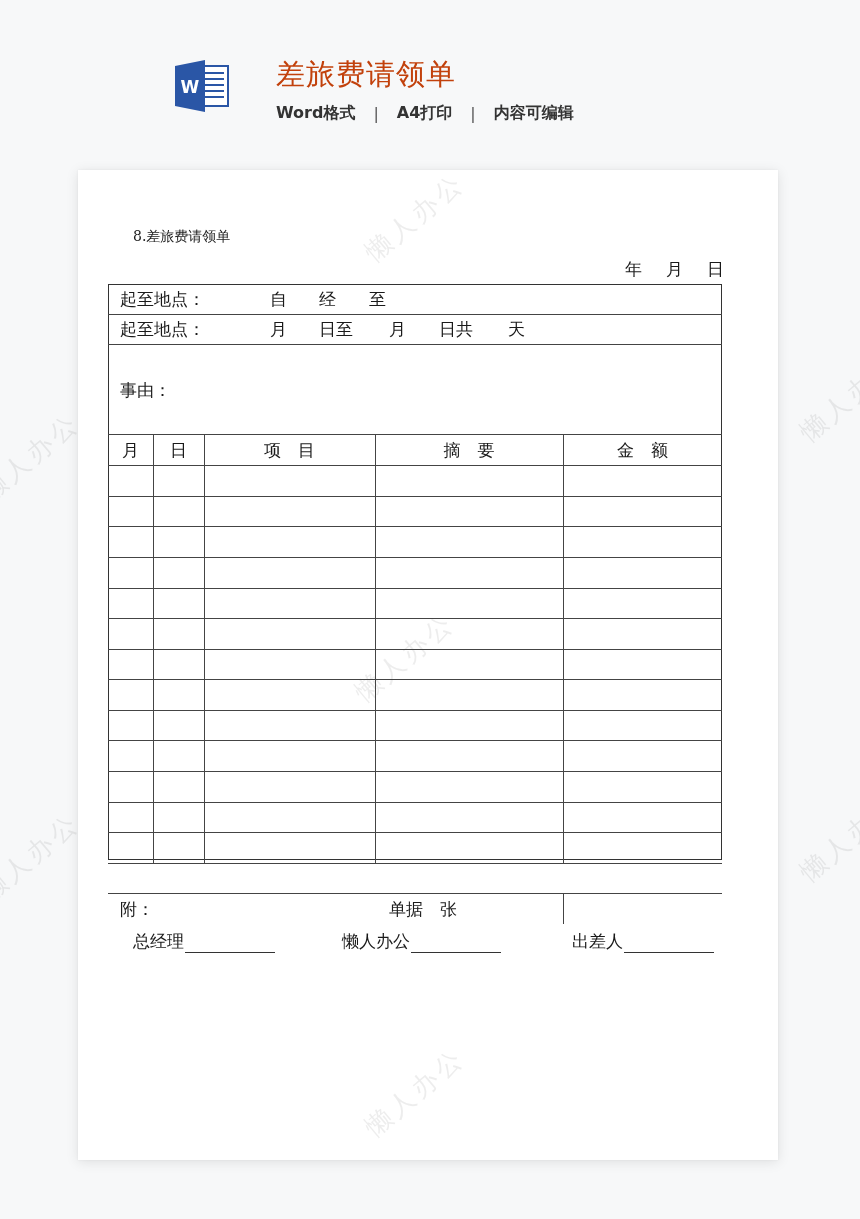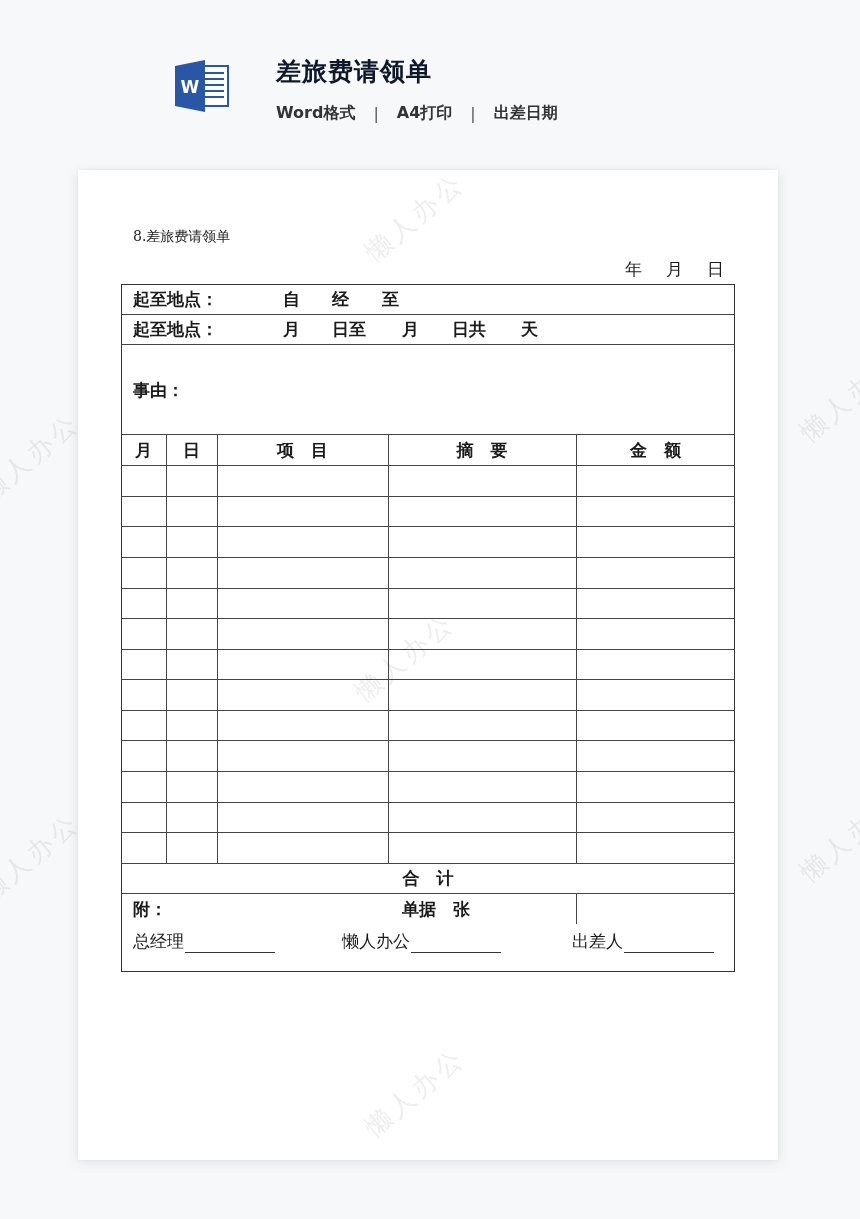--- a/index.html
+++ b/index.html
@@ -5,21 +5,21 @@
   * { margin: 0; padding: 0; box-sizing: border-box; }
   html, body { width: 860px; height: 1219px; background: #f7f8f9; overflow: hidden; }
   body { position: relative; font-family: "DejaVu Serif", "Liberation Serif", serif; color: #1a1a1a; }
 
   
   .header { position: absolute; left: 0; top: 0; width: 860px; height: 150px; }
   .word-icon { position: absolute; left: 175px; top: 60px; width: 55px; height: 52px; }
   .doc-title {
     position: absolute; left: 276px; top: 55px;
     font-family: "DejaVu Sans", "Liberation Sans", sans-serif;
-    font-size: 25px; font-weight: bold; color: #0f172a; letter-spacing: 1px;
+    font-size: 29px; font-weight: normal; color: #c2410c; letter-spacing: 1px;
   }
   .tags {
     position: absolute; left: 276px; top: 103px;
     font-family: "DejaVu Sans", "Liberation Sans", sans-serif;
     font-size: 16px; font-weight: bold; color: #333;
     display: flex; align-items: center;
   }
   .tags .sep { margin: 0 18px; font-weight: normal; color: #555; }
 
   
@@ -36,21 +36,21 @@
     font-family: "DejaVu Serif", "Liberation Serif", serif;
   }
 
   .form-title { position: absolute; left: 133px; top: 228px; font-size: 14px; }
   .date-line {
     position: absolute; left: 625px; top: 258px; font-size: 17px;
     display: flex; gap: 24px;
   }
 
   
-  .tbl { position: absolute; left: 121px; top: 284px; width: 614px; height: 688px; font-weight: bold; }
+  .tbl { position: absolute; left: 108px; top: 284px; width: 614px; height: 576px; }
   .tbl .outer { position: absolute; inset: 0; border: 1.5px solid #333; }
   .hline { position: absolute; left: 0; width: 614px; height: 0; border-top: 1.3px solid #444; }
   .vline { position: absolute; width: 0; border-left: 1.3px solid #444; }
   .cell-text { position: absolute; font-size: 17px; white-space: pre; line-height: 20px; }
   .center { text-align: center; }
 
   .sign-row {
     position: absolute; left: 133px; top: 930px; width: 600px; font-size: 17px;
   }
   .sign-item { position: absolute; top: 0; white-space: nowrap; }
@@ -69,21 +69,21 @@
     <line x1="30" y1="37" x2="49" y2="37" stroke="#2a56a6" stroke-width="2"></line>
     <polygon points="0,6 30,0 30,52 0,46" fill="#2a56a6"></polygon>
     <text x="15" y="33" font-size="17" font-weight="bold" fill="#ffffff" text-anchor="middle" font-family="DejaVu Sans, sans-serif">W</text>
   </svg>
   <div class="doc-title">差旅费请领单</div>
   <div class="tags">
     <span>Word格式</span>
     <span class="sep">|</span>
     <span>A4打印</span>
     <span class="sep">|</span>
-    <span>出差日期</span>
+    <span>内容可编辑</span>
   </div>
 </div>
 
 <div class="paper"></div>
 
 <div class="watermark" style="left:355px;top:200px;">懒人办公</div>
 <div class="watermark" style="left:-30px;top:440px;">懒人办公</div>
 <div class="watermark" style="left:790px;top:380px;">懒人办公</div>
 <div class="watermark" style="left:345px;top:640px;">懒人办公</div>
 <div class="watermark" style="left:-30px;top:840px;">懒人办公</div>
@@ -139,21 +139,20 @@
   <div class="cell-text" style="left:400px;top:35px">天</div>
 
   <div class="cell-text" style="left:12px;top:96px">事由：</div>
 
   <div class="cell-text center" style="left:0;width:45px;top:156px">月</div>
   <div class="cell-text center" style="left:45px;width:51px;top:156px">日</div>
   <div class="cell-text center" style="left:96px;width:171px;top:156px">项　目</div>
   <div class="cell-text center" style="left:267px;width:188px;top:156px">摘　要</div>
   <div class="cell-text center" style="left:455px;width:159px;top:156px">金　额</div>
 
-  <div class="cell-text center" style="left:0;width:614px;top:584px">合　计</div>
 
   <div class="cell-text" style="left:12px;top:615px">附：</div>
   <div class="cell-text" style="left:281px;top:615px">单据　张</div>
 </div>
 
 <div class="sign-row">
   <div class="sign-item" style="left:0">
     <span>总经理</span><span class="sign-line"></span>
   </div>
   <div class="sign-item" style="left:209px">

